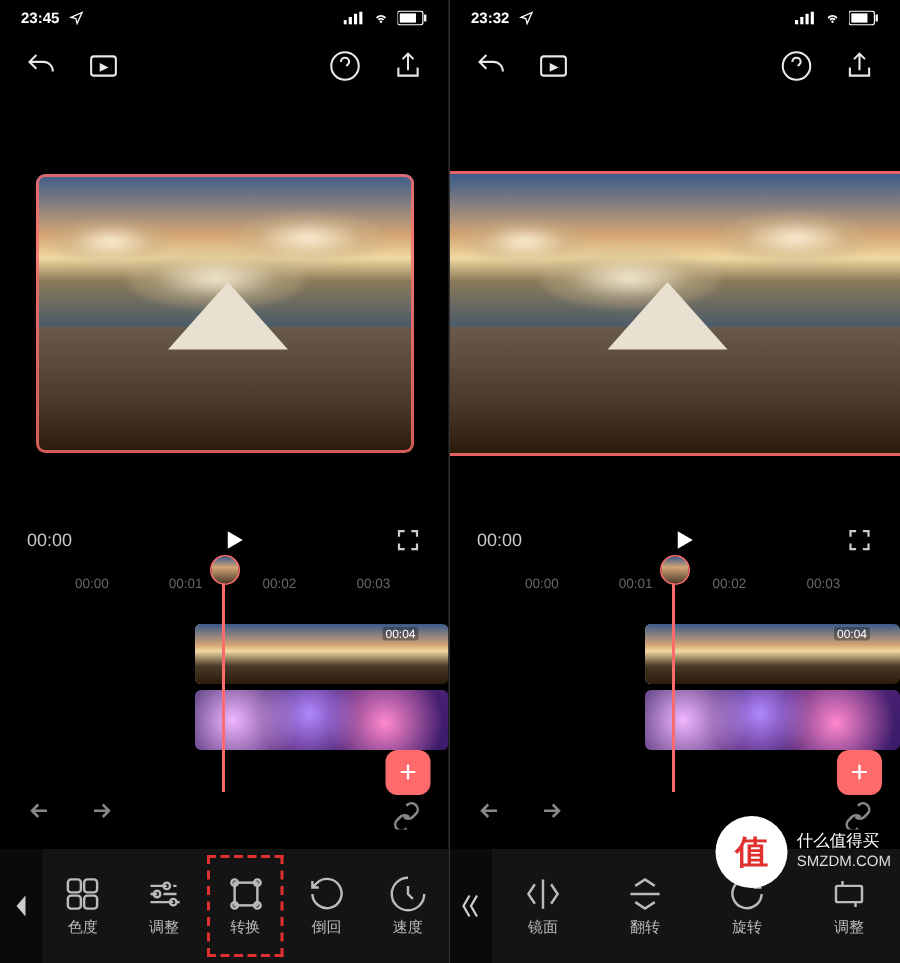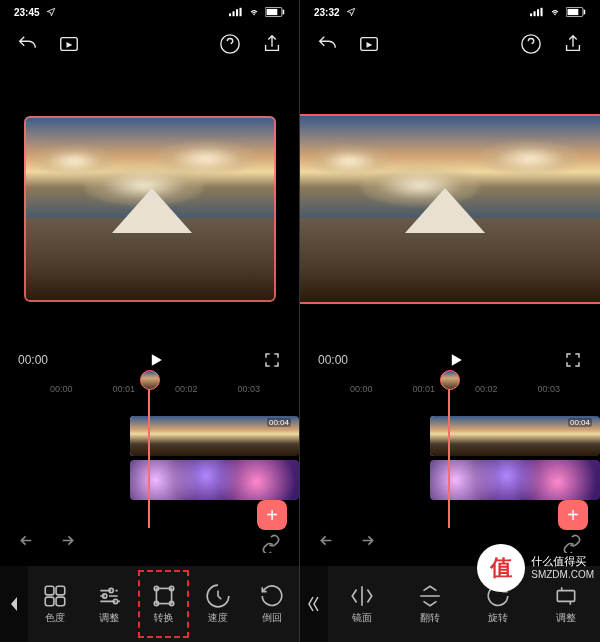--- a/index.html
+++ b/index.html
@@ -76,21 +76,21 @@
       linear-gradient(180deg,#3a5a8a 0%,#d4a574 35%,#f0d8a0 45%,#4a3a2a 70%,#2a1a0a 100%);
   }
   .track-inner2 {
     width: 100%; height: 100%;
     background:
       radial-gradient(circle at 15% 50%, #f0b8ff, transparent 30%),
       radial-gradient(circle at 45% 40%, #b088ff, transparent 35%),
       radial-gradient(circle at 75% 55%, #ff88cc, transparent 30%),
       linear-gradient(135deg,#2a1a5a,#5a2a7a,#3a1a6a);
   }
-  .track-ts { position: absolute; right: 8px; top: 2px; font-size: 8px; color: #fff; background: rgba(0,0,0,0.3); padding: 0 2px; border-radius: 2px; }
+  .track-ts { position: absolute; right: 20px; top: 2px; font-size: 8px; color: #fff; background: rgba(0,0,0,0.3); padding: 0 2px; border-radius: 2px; }
   .add-btn { position: absolute; right: 12px; top: 102px; width: 30px; height: 30px; background: #ff6b6b; border-radius: 8px; display: flex; align-items: center; justify-content: center; color: #fff; font-size: 20px; font-weight: 300; }
 
   
   .undo-bar { height: 30px; display: flex; justify-content: space-between; align-items: center; padding: 0 18px; }
   .undo-ic { color: #888; width: 20px; height: 20px; }
 
   
   .bottom { position: absolute; bottom: 0; left: 0; right: 0; height: 76px; background: #141414; display: flex; align-items: stretch; }
   .back-chev { width: 28px; background: #0a0a0a; display: flex; align-items: center; justify-content: center; color: #ccc; }
   .tools { flex: 1; display: flex; }
@@ -251,29 +251,29 @@
               <rect x="5" y="5" width="14" height="14"></rect>
               <circle cx="5" cy="5" r="2"></circle>
               <circle cx="19" cy="5" r="2"></circle>
               <circle cx="5" cy="19" r="2"></circle>
               <circle cx="19" cy="19" r="2"></circle>
             </svg>
           <span class="tool-lbl">转换</span>
         </div>
         <div class="tool">
           <svg class="tool-ic" viewBox="0 0 24 24" fill="none" stroke="currentColor" stroke-width="1.5">
+              <path d="M3 12a9 9 0 1 0 3-7l-3 3m0-4v4h4"></path>
+            </svg>
+          <span class="tool-lbl">倒回</span>
+        </div>
+        <div class="tool">
+          <svg class="tool-ic" viewBox="0 0 24 24" fill="none" stroke="currentColor" stroke-width="1.5">
               <path d="M12 2a10 10 0 1 0 10 10M12 7v5l3 3"></path>
             </svg>
           <span class="tool-lbl">速度</span>
-        </div>
-        <div class="tool">
-          <svg class="tool-ic" viewBox="0 0 24 24" fill="none" stroke="currentColor" stroke-width="1.5">
-              <path d="M3 12a9 9 0 1 0 3-7l-3 3m0-4v4h4"></path>
-            </svg>
-          <span class="tool-lbl">倒回</span>
         </div>
       </div>
     </div>
   </div>
 
   <div class="phone">
     <div class="status-bar">
       <div class="status-left">
         <span>23:32</span>
         <svg class="status-ic" viewBox="0 0 24 24" fill="none" stroke="currentColor" stroke-width="2">

